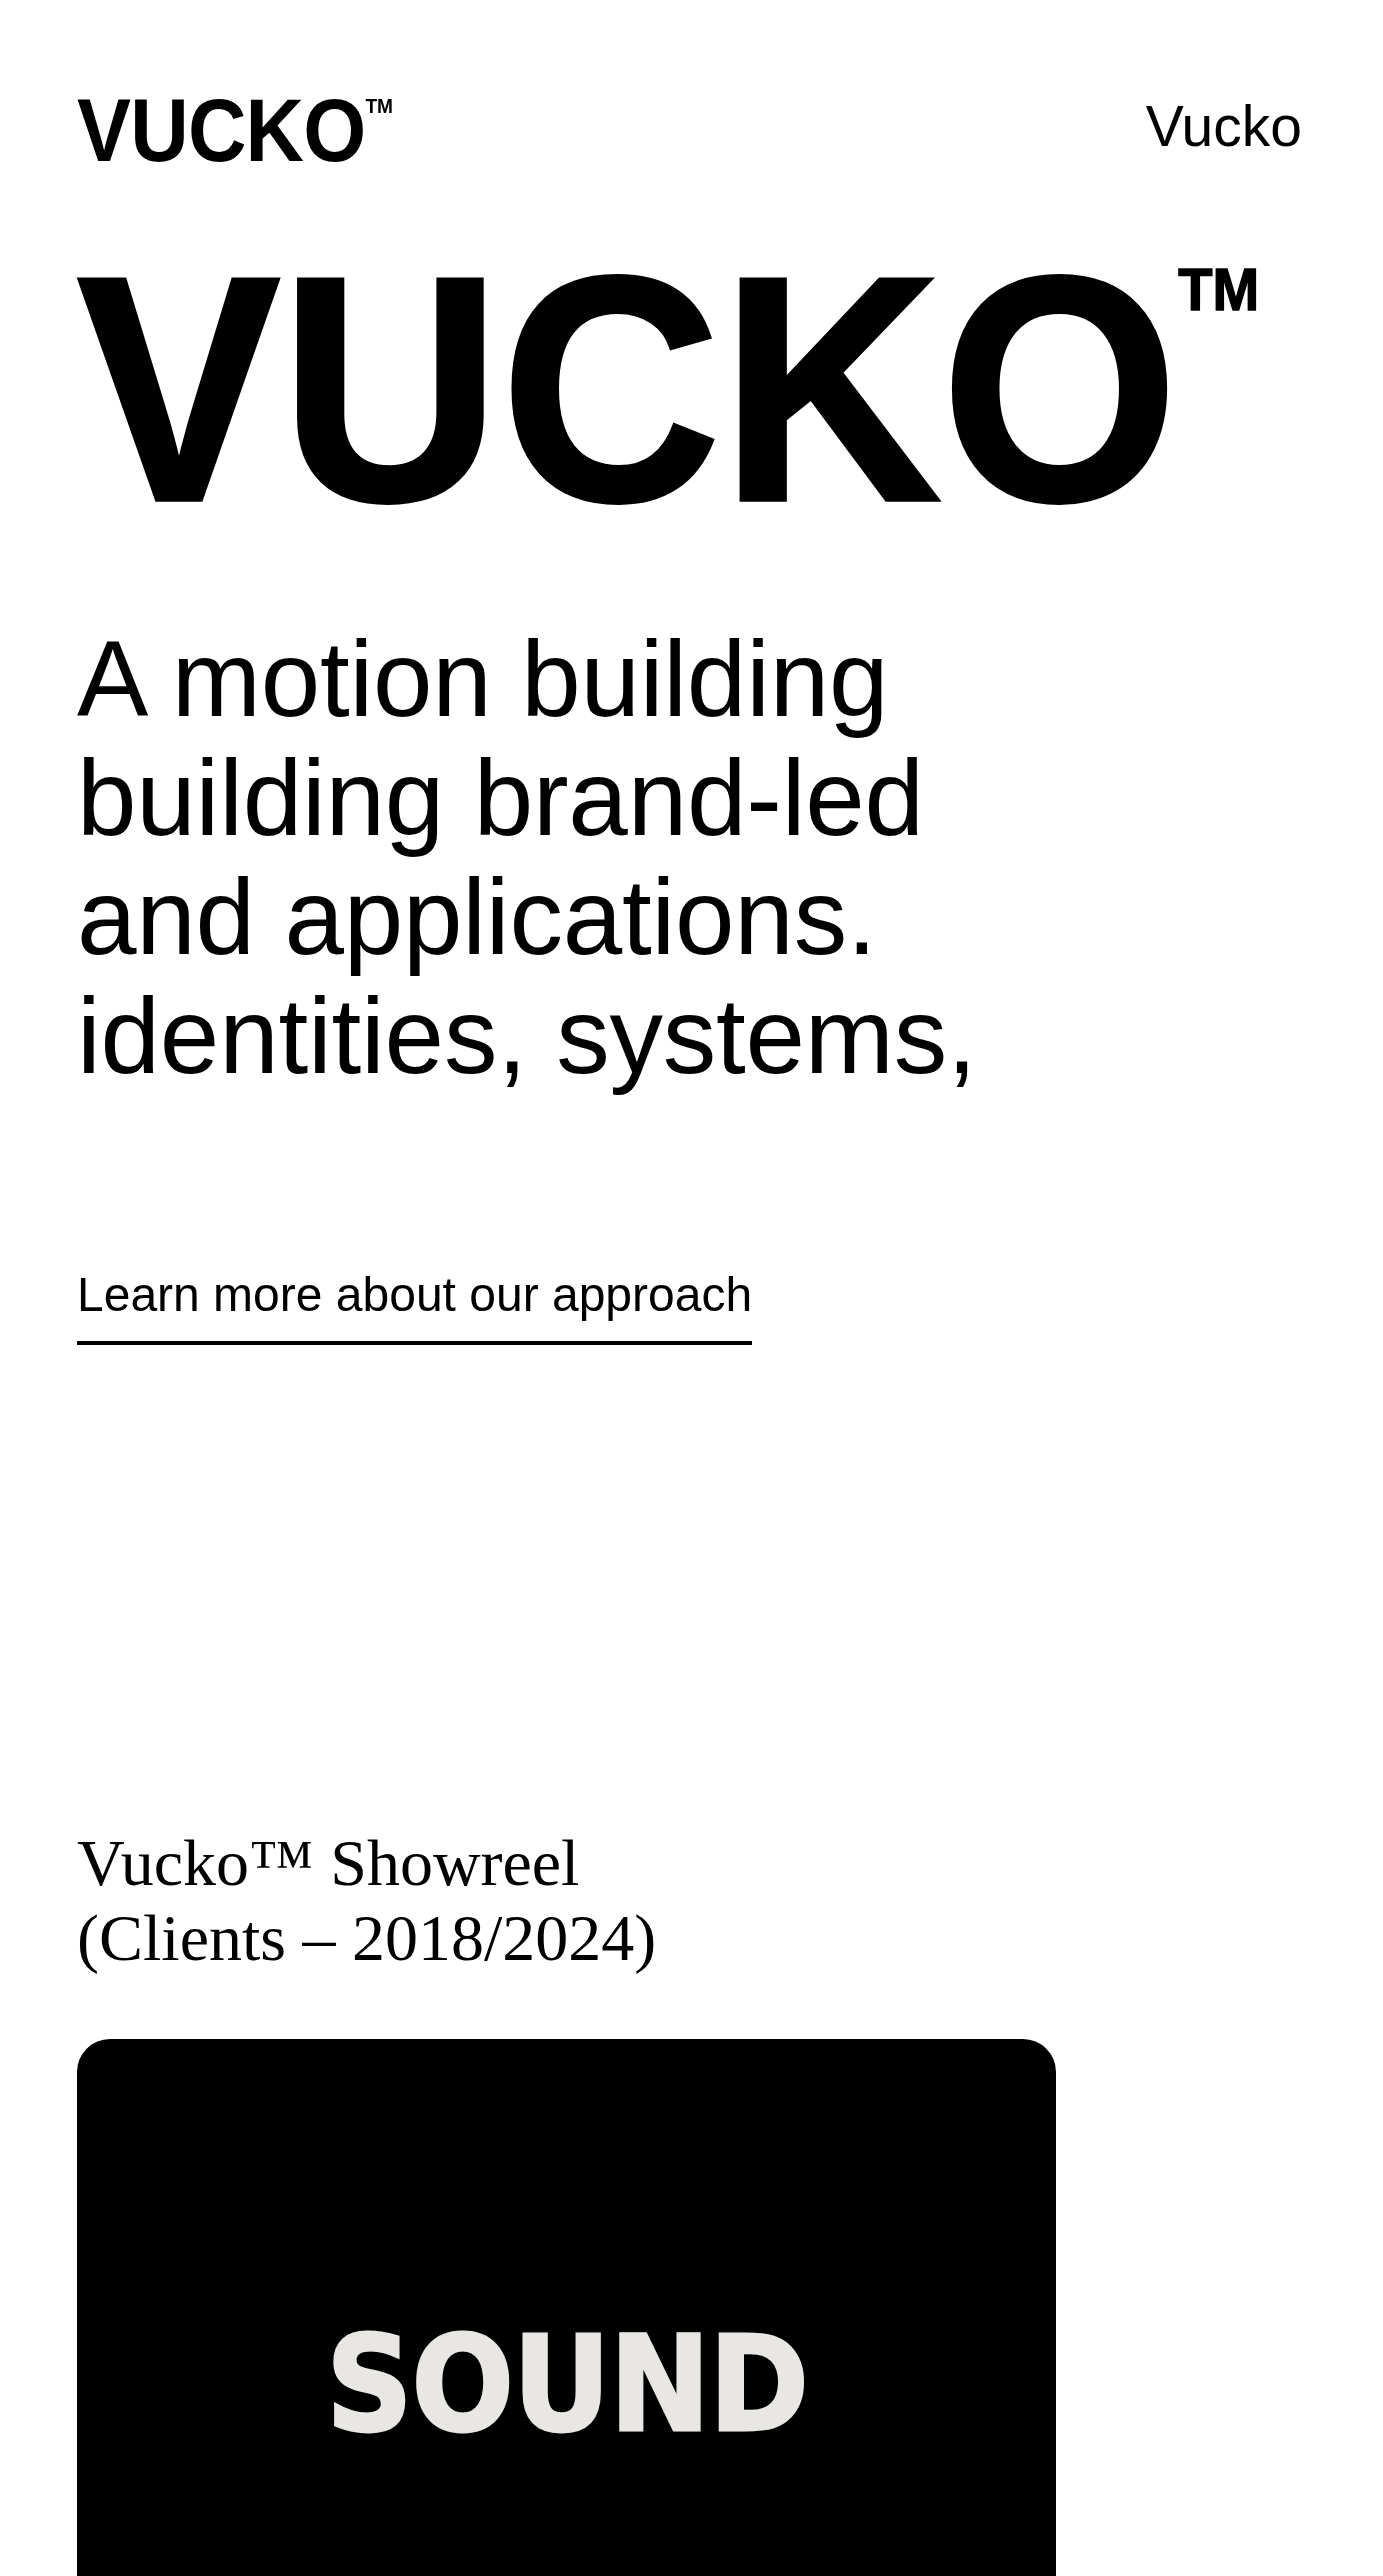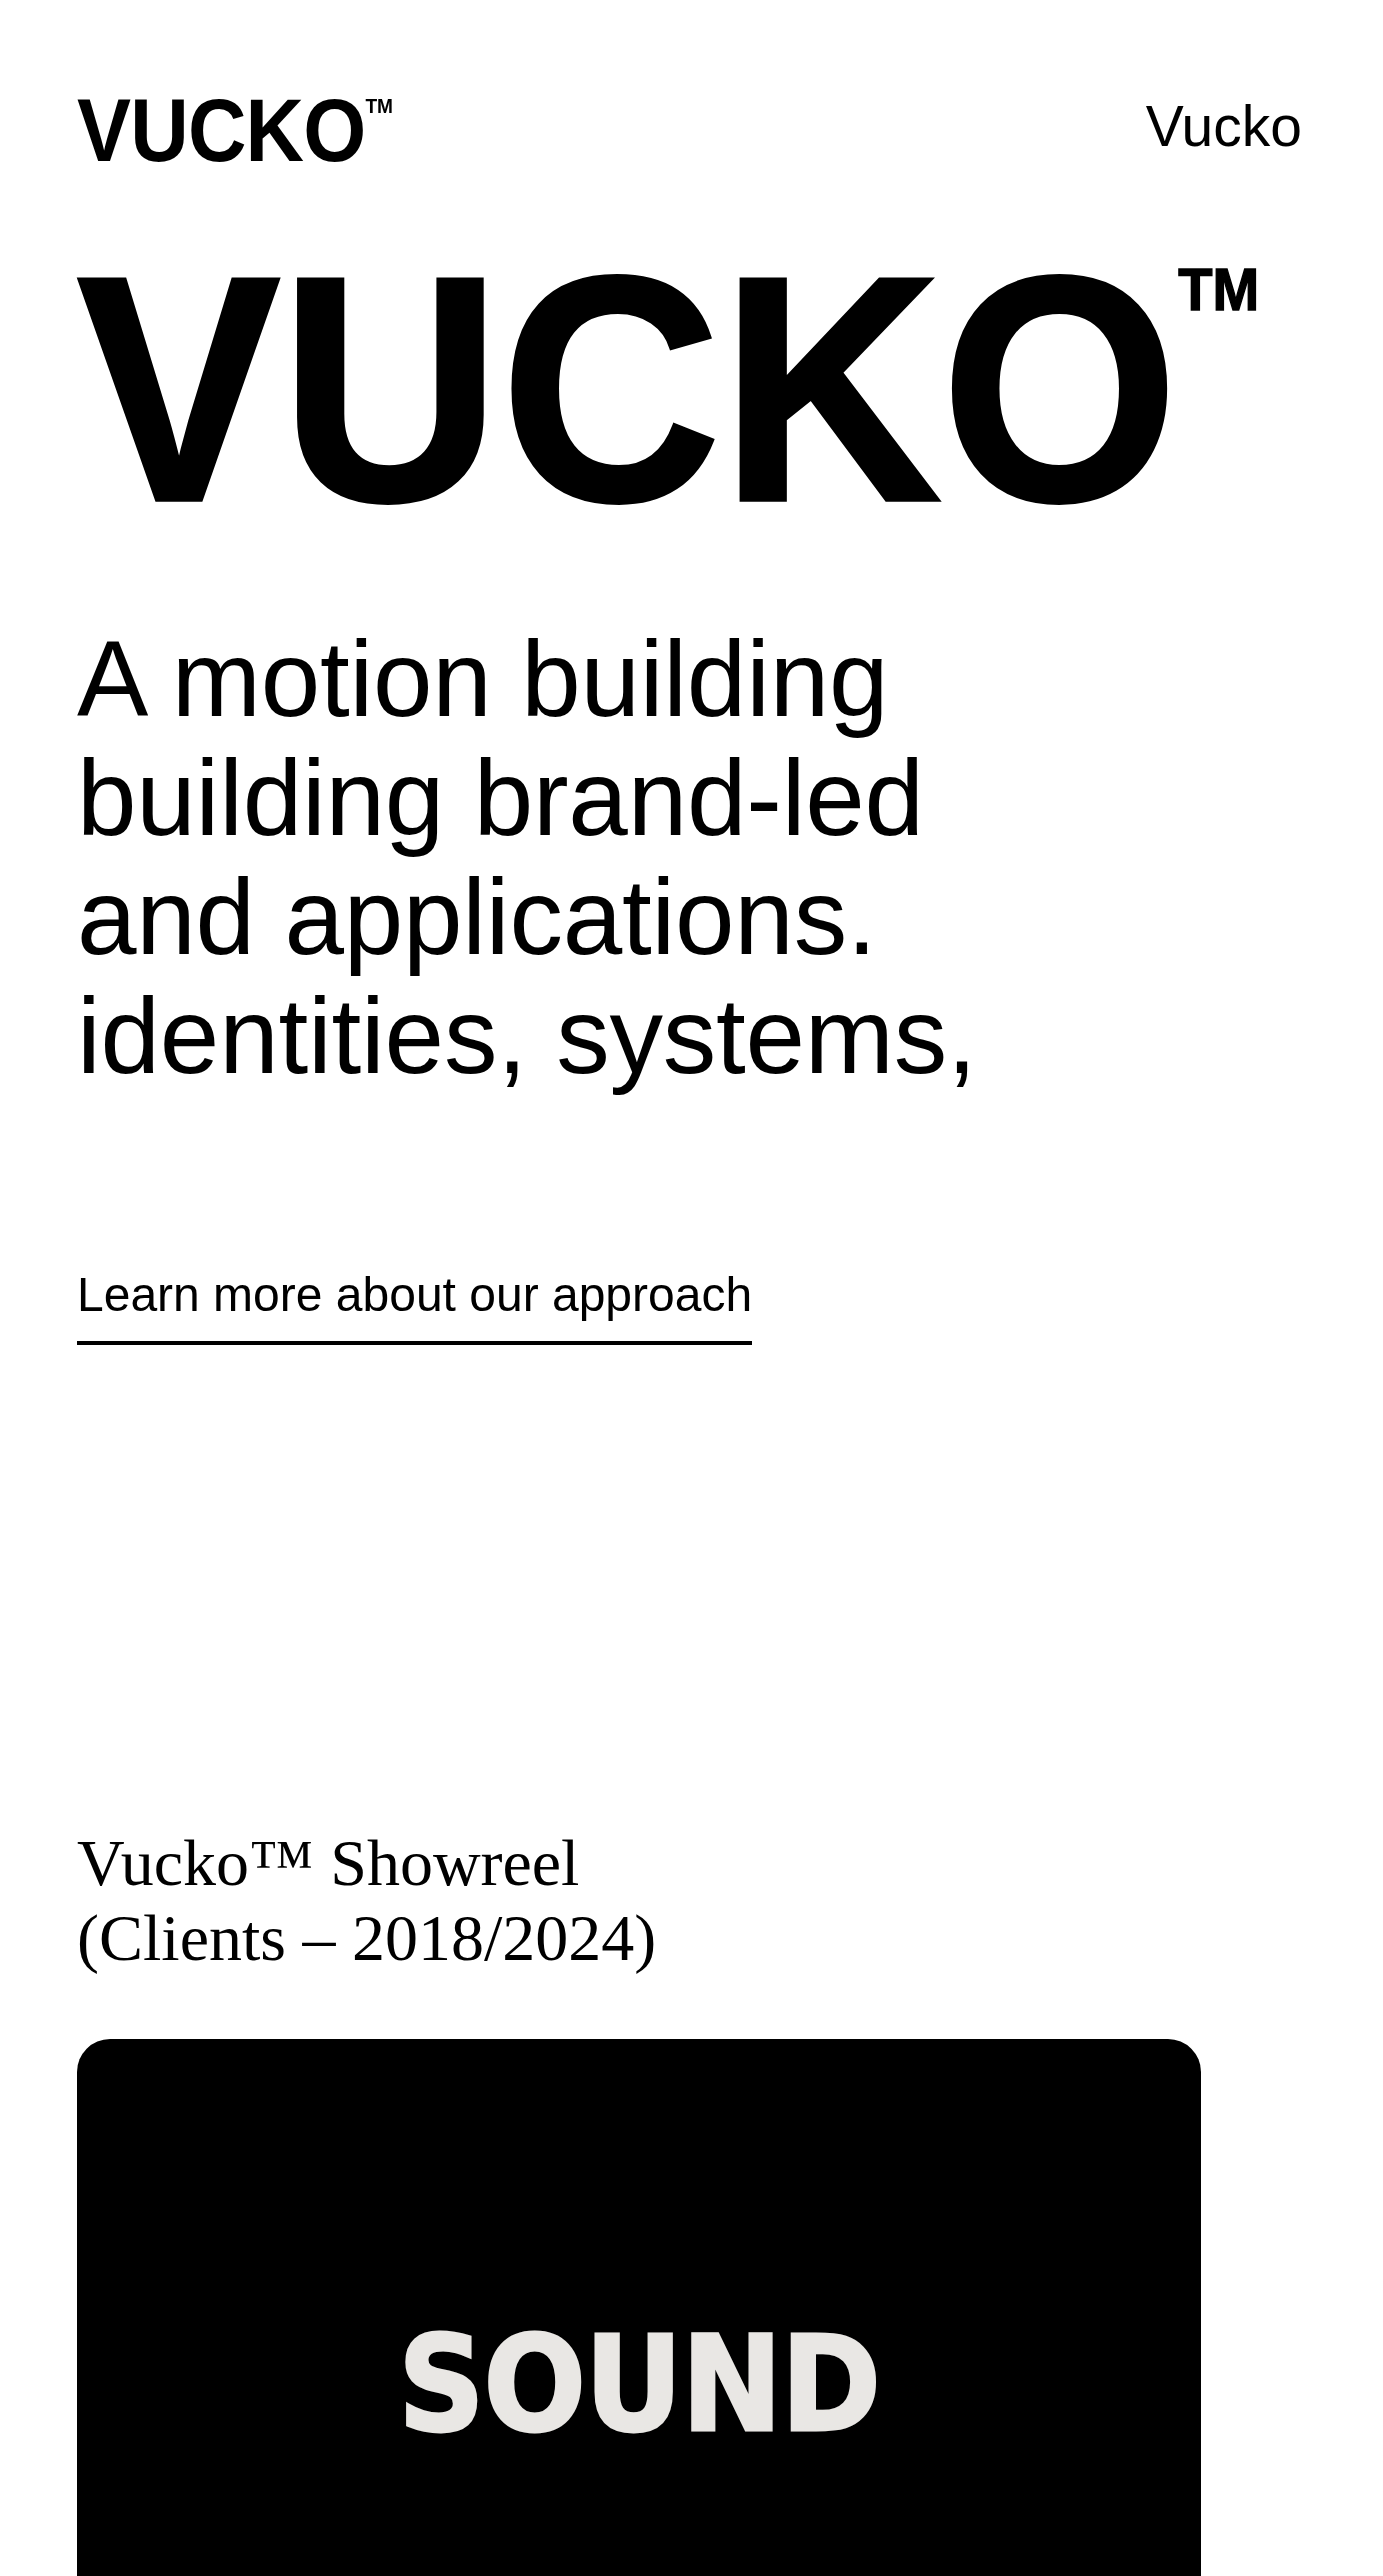--- a/index.html
+++ b/index.html
@@ -62,21 +62,21 @@
 
   
   .reel-label {
     left: 77px; top: 1825px;
     font-size: 66px; font-weight: 500; line-height: 75px; font-family: Liberation Serif, serif;
   }
 
   
   .video {
     left: 77px; top: 2039px;
-    width: 1124px; height: 537px;
+    width: 979px; height: 537px;
     background: var(--video-bg, #000000);
     border-radius: 33px 33px 0 0;
     box-sizing: border-box;
     padding-top: 280px;
     text-align: center;
     cursor: pointer;
   }
   .sound {
     display: inline-block;
     font-family: "DejaVu Sans", sans-serif;

